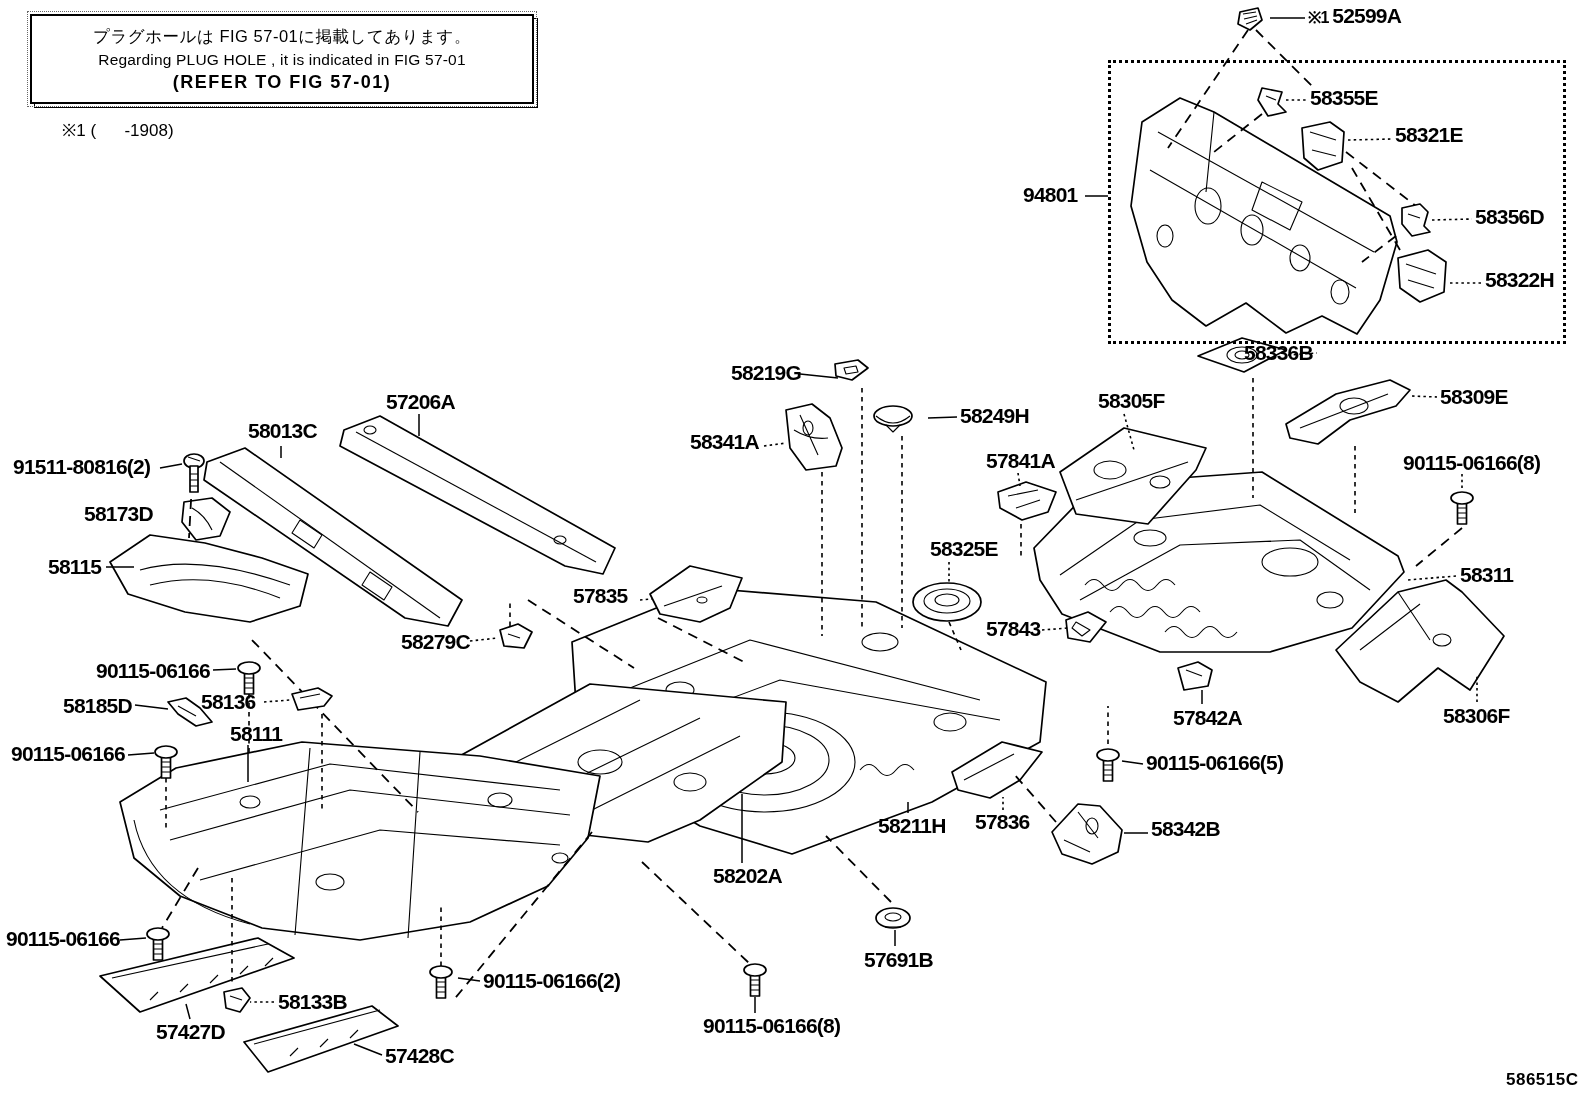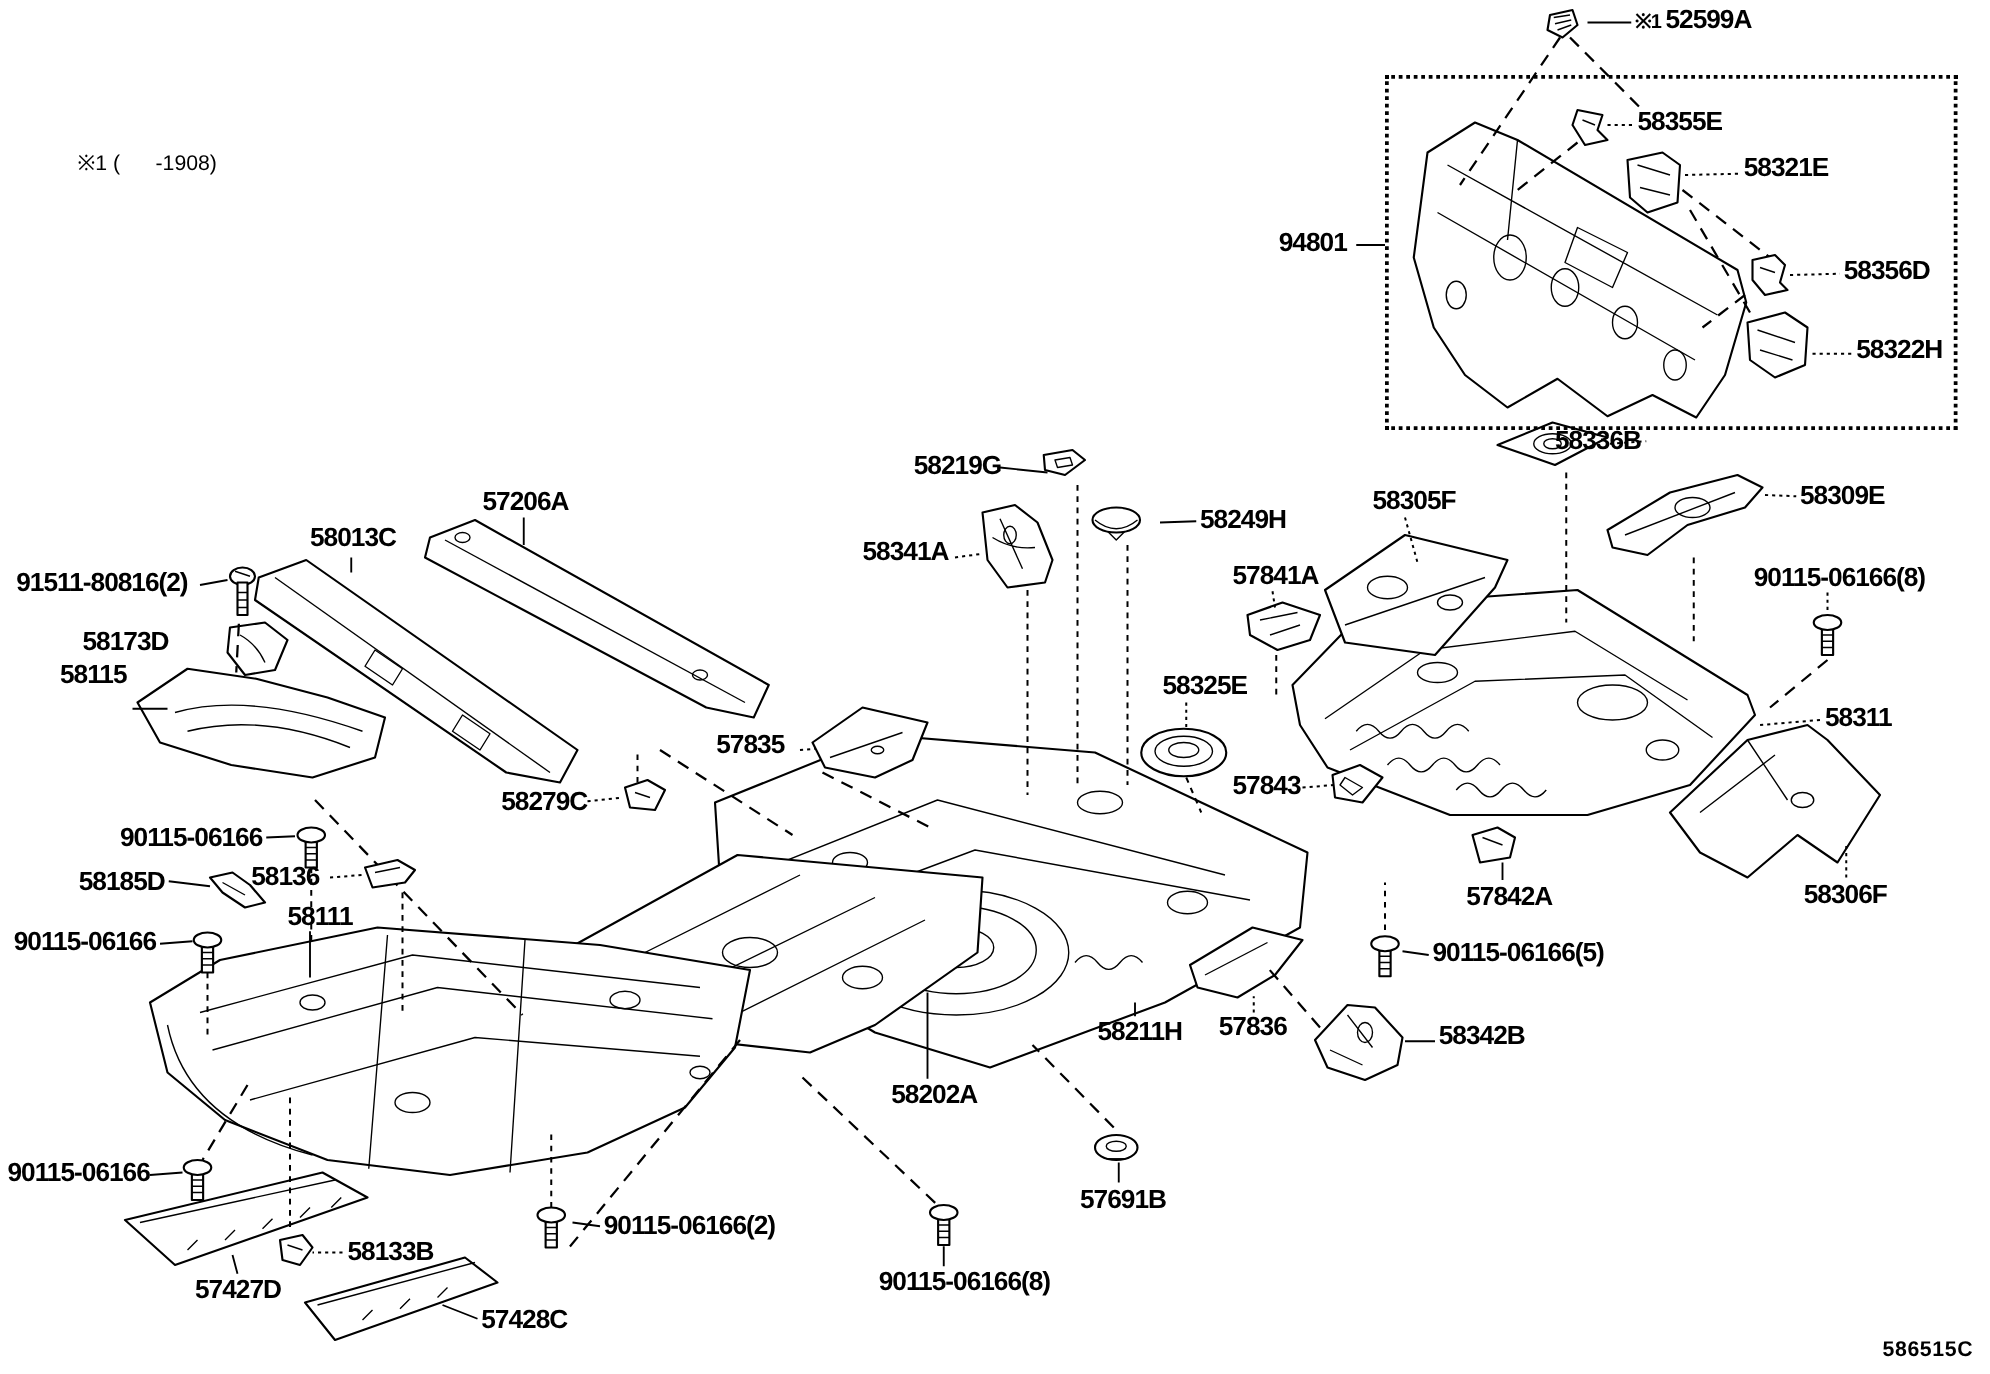--- a/index.html
+++ b/index.html
@@ -255,42 +255,47 @@
     <use href="#bolt" x="1462" y="498"></use>
 
     <g>
       <path class="lead" d="M1270,18 L1305,18 M1085,196 L1108,196 M800,374 L838,378 M928,418 L957,417 M160,468 L182,464 M106,567 L134,567 M281,446 L281,458 M419,414 L419,436 M213,670 L236,669 M135,705 L168,709 M248,745 L248,782 M128,755 L154,753 M1202,704 L1202,690 M1143,764 L1122,761 M908,813 L908,802 M1148,833 L1124,833 M742,863 L742,794 M120,940 L146,938 M895,946 L895,930 M480,981 L458,978 M190,1019 L186,1004 M382,1055 L354,1044 M755,997 L755,1013"></path>
       <path class="leadum" d="M1286,100 L1307,100 M1348,140 L1392,139 M1432,220 L1472,219 M1450,283 L1482,283 M1288,355 L1317,353 M1124,414 L1134,450 M1412,396 L1437,397 M1462,474 L1462,490 M1018,473 L1020,486 M764,446 L786,443 M949,562 L949,584 M640,600 L652,599 M1456,576 L1408,580 M470,641 L498,638 M1042,630 L1068,628 M264,702 L290,700 M1003,810 L1003,797 M274,1002 L250,1002 M1477,702 L1477,674"></path>
     </g>
   </svg>
 
   <div class="partsbox"></div>
 
+  <div class="notebox">
+    <div class="jp">プラグホールは FIG 57-01に掲載してあります。</div>
+    <div class="en">Regarding  PLUG  HOLE , it is indicated in FIG  57-01</div>
+    <div class="ref">(REFER TO FIG 57-01)</div>
+  </div>
   <div class="footnote">※1 (      -1908)</div>
 
   <div class="lbl" style="left:1308px;top:5px"><span class="pfx">※1 </span><span>52599A</span></div>
   <div class="lbl" style="left:1310px;top:87px">58355E</div>
   <div class="lbl" style="left:1395px;top:124px">58321E</div>
   <div class="lbl" style="left:1023px;top:184px">94801</div>
   <div class="lbl" style="left:1475px;top:206px">58356D</div>
   <div class="lbl" style="left:1485px;top:269px">58322H</div>
   <div class="lbl" style="left:1244px;top:342px">58336B</div>
   <div class="lbl" style="left:731px;top:362px">58219G</div>
   <div class="lbl" style="left:960px;top:405px">58249H</div>
   <div class="lbl" style="left:1098px;top:390px">58305F</div>
   <div class="lbl" style="left:1440px;top:386px">58309E</div>
   <div class="lbl" style="left:986px;top:450px">57841A</div>
   <div class="lbl" style="left:1403px;top:452px">90115-06166(8)</div>
   <div class="lbl" style="left:690px;top:431px">58341A</div>
   <div class="lbl" style="left:930px;top:538px">58325E</div>
   <div class="lbl" style="left:386px;top:391px">57206A</div>
   <div class="lbl" style="left:248px;top:420px">58013C</div>
   <div class="lbl" style="left:13px;top:456px">91511-80816(2)</div>
-  <div class="lbl" style="left:66px;top:503px">58173D</div>
-  <div class="lbl" style="left:48px;top:529px">58115</div>
+  <div class="lbl" style="left:84px;top:503px">58173D</div>
+  <div class="lbl" style="left:48px;top:556px">58115</div>
   <div class="lbl" style="left:573px;top:585px">57835</div>
   <div class="lbl" style="left:1460px;top:564px">58311</div>
   <div class="lbl" style="left:401px;top:631px">58279C</div>
   <div class="lbl" style="left:986px;top:618px">57843</div>
   <div class="lbl" style="left:96px;top:660px">90115-06166</div>
   <div class="lbl" style="left:63px;top:695px">58185D</div>
   <div class="lbl" style="left:201px;top:691px">58136</div>
   <div class="lbl" style="left:230px;top:723px">58111</div>
   <div class="lbl" style="left:11px;top:743px">90115-06166</div>
   <div class="lbl" style="left:1173px;top:707px">57842A</div>

